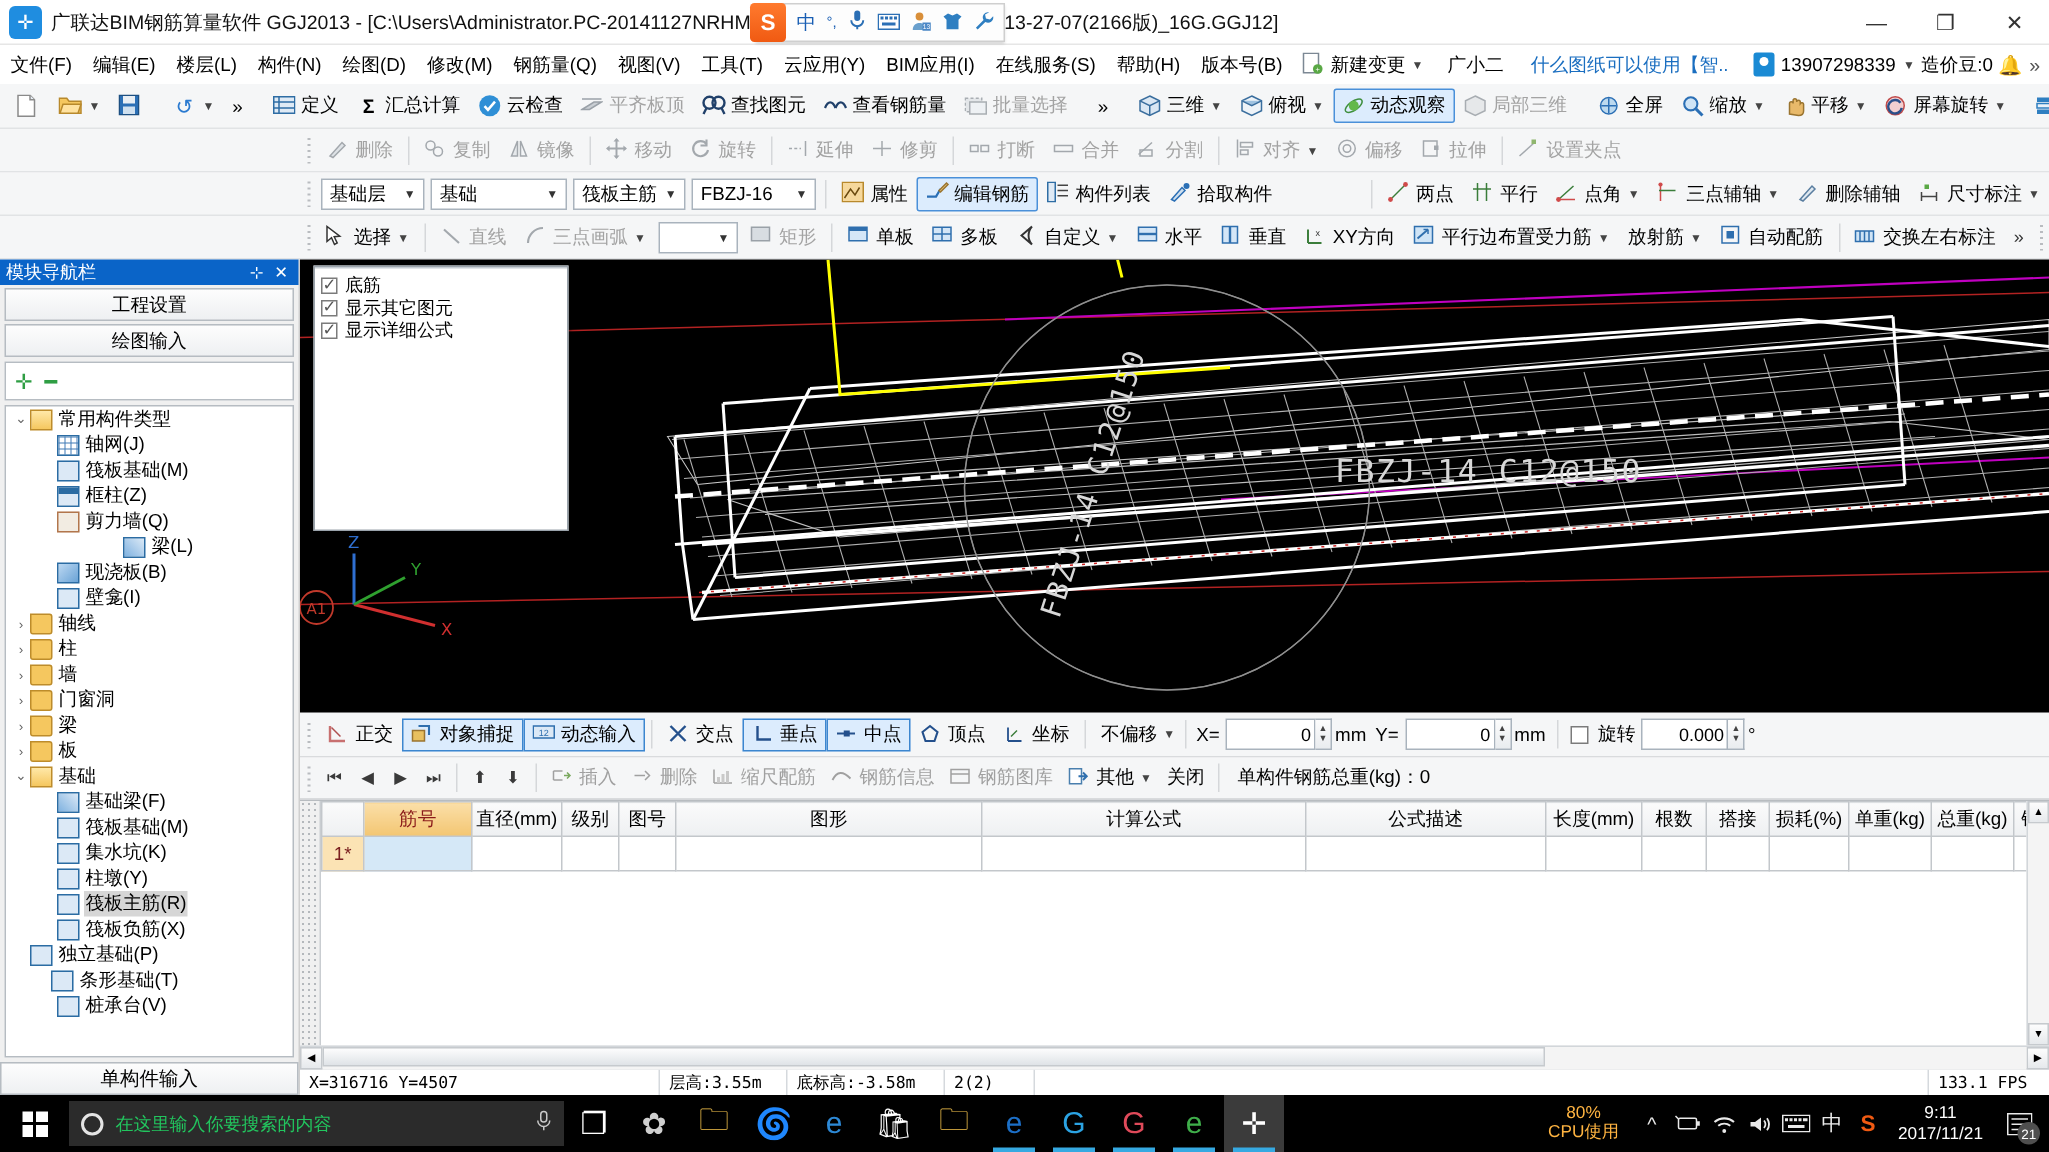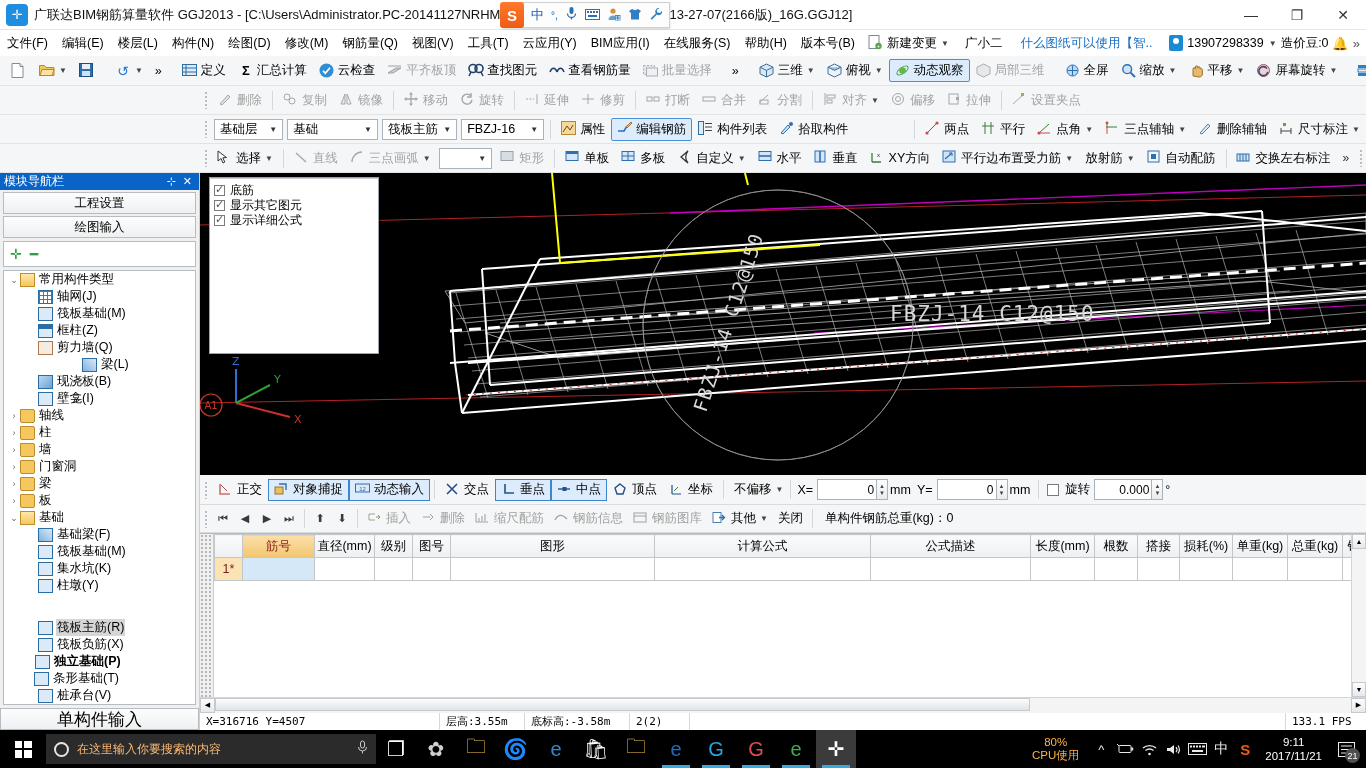--- a/index.html
+++ b/index.html
@@ -88,21 +88,21 @@
   .ic-folder-open{background:linear-gradient(#ffe8a8,#f5c75f);border:1px solid #bd8c2b;}
   .ic-blue{background:#dce9f6;border:1px solid #2b6ca3;}
   .ic-grid{background:
       linear-gradient(#3f79b5 1px, transparent 1px) 0 0/4px 4px,
       linear-gradient(90deg,#3f79b5 1px, transparent 1px) 0 0/4px 4px, #fff; border:1px solid #2b6ca3;}
   .ic-col{background:linear-gradient(#2b6ca3 4px, #dce9f6 4px);border:1px solid #2b6ca3;}
   .ic-wall{background:#f2ece2;border:1px solid #b2764c;}
   .ic-beam{background:linear-gradient(45deg,#7fb2e0,#dce9f6);border:1px solid #2b6ca3;}
   .ic-slab{background:linear-gradient(135deg,#bcd8f2,#6aa3d6);border:1px solid #2b6ca3;}
   .sb-foot { height:22px; margin:3px 0 0; background:linear-gradient(#fdfdfd,#eef0f2); border:1px solid #b6bcc2;
-     display:flex;align-items:center;justify-content:center;font-size:17px;}
+     display:flex;align-items:center;justify-content:center;font-size:13px;}
   .sb-foot.last { margin-bottom:3px; }
 
   
   .main { flex:1; display:flex; flex-direction:column; min-width:0; }
   .canvas { height:302px; flex:0 0 302px; background:#000; position:relative; overflow:hidden; }
   .canvas svg { position:absolute; left:0; top:0; }
   .rebar-panel { position:absolute; left:9px; top:4px; width:170px; height:177px; background:#fff; border:1px solid #9aa3ab;
      box-shadow:1px 1px 3px rgba(0,0,0,.5);}
   .rp-title{height:30px;display:flex;align-items:center;padding-left:9px;color:#9b9b9b;font-size:13px;}
   .rp-body{border-top:1px solid #c6ccd2;height:146px;padding:4px 0 0 4px;}
@@ -152,21 +152,21 @@
      font-family:"DejaVu Sans Mono","Liberation Mono",monospace;font-size:11px;}
   .st-fill{flex:1;border-right:1px solid #d5d9dd;height:18px;}
 
   
   .taskbar{height:38px;flex:0 0 38px;background:#000;display:flex;align-items:center;position:relative;}
   .start{width:46px;height:38px;display:flex;align-items:center;justify-content:center;}
   .winlogo{width:17px;height:17px;display:grid;grid-template-columns:1fr 1fr;grid-template-rows:1fr 1fr;gap:2px;}
   .winlogo i{background:#fff;display:block;}
   .search{width:330px;height:30px;background:#2b2b2b;display:flex;align-items:center;padding:0 8px;gap:8px;}
   .s-circle{width:15px;height:15px;border:2px solid #e4e4e4;border-radius:50%;flex:0 0 15px;}
-  .s-ph{color:#fdba74;font-size:12px;flex:1;}
+  .s-ph{color:#22c55e;font-size:12px;flex:1;}
   .s-mic{color:#c9c9c9;font-size:13px;}
   .tb-ico{width:40px;height:38px;display:flex;align-items:center;justify-content:center;position:relative;}
   .tb-ico .glyph{font-size:20px;}
   .tb-ico.active{background:#3b3b3b;}
   .tb-ico .ul{position:absolute;bottom:0;left:6px;right:6px;height:3px;background:#36a9e1;}
   .tray{margin-left:auto;display:flex;align-items:center;height:38px;color:#fff;padding-right:4px;}
   .cpu{color:#ffb441;font-size:11.5px;text-align:center;line-height:13px;padding:0 10px;}
   .tr-ico{width:24px;height:38px;display:flex;align-items:center;justify-content:center;color:#e9e9e9;font-size:13px;}
   .clock{font-size:11.5px;text-align:center;line-height:14px;padding:0 8px;color:#fff;}
   .notif{width:32px;height:38px;display:flex;align-items:center;justify-content:center;position:relative;}
@@ -852,31 +852,31 @@
           <div class="tnode" style="padding-left: 22px;">
             <span class="tw"></span>
             <span class="ticon ic-blue"></span>
             <span class="lab">集水坑(K)</span>
           </div>
           <div class="tnode" style="padding-left: 22px;">
             <span class="tw"></span>
             <span class="ticon ic-blue"></span>
             <span class="lab">柱墩(Y)</span>
           </div>
-          <div class="tnode sel" style="padding-left: 22px; margin-top: 25px;">
+          <div class="tnode sel" style="padding-left: 22px;">
             <span class="tw"></span>
             <span class="ticon ic-blue"></span>
             <span class="lab">筏板主筋(R)</span>
           </div>
           <div class="tnode" style="padding-left: 22px;">
             <span class="tw"></span>
             <span class="ticon ic-blue"></span>
             <span class="lab">筏板负筋(X)</span>
           </div>
-          <div class="tnode" style="padding-left: 19px; font-weight: bold;">
+          <div class="tnode" style="padding-left: 4px;">
             <span class="tw"></span>
             <span class="ticon ic-blue"></span>
             <span class="lab">独立基础(P)</span>
           </div>
           <div class="tnode" style="padding-left: 18px;">
             <span class="tw"></span>
             <span class="ticon ic-blue"></span>
             <span class="lab">条形基础(T)</span>
           </div>
           <div class="tnode" style="padding-left: 22px;">

